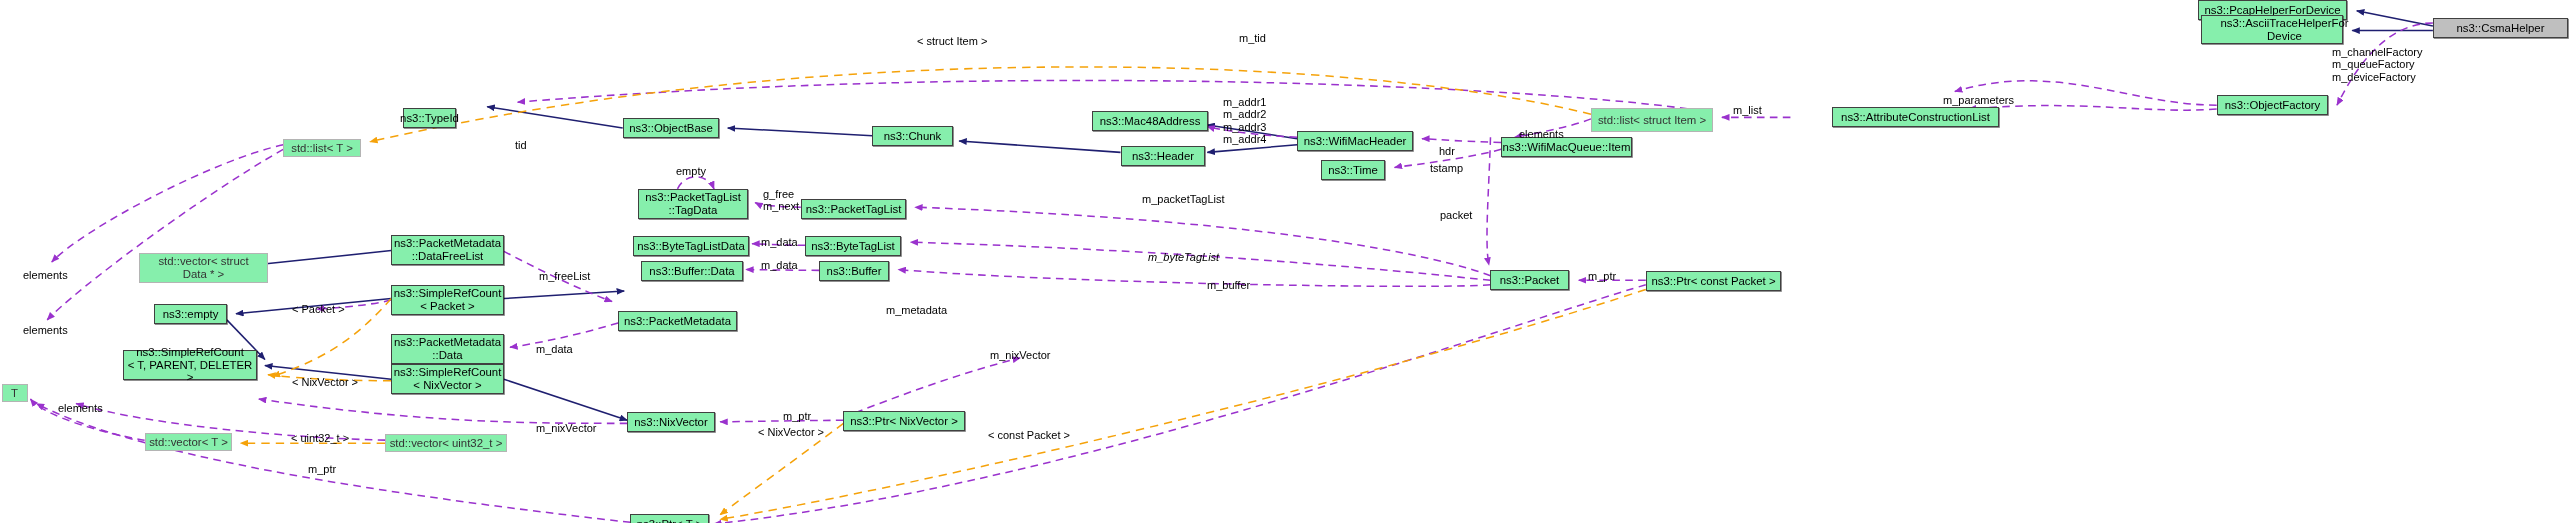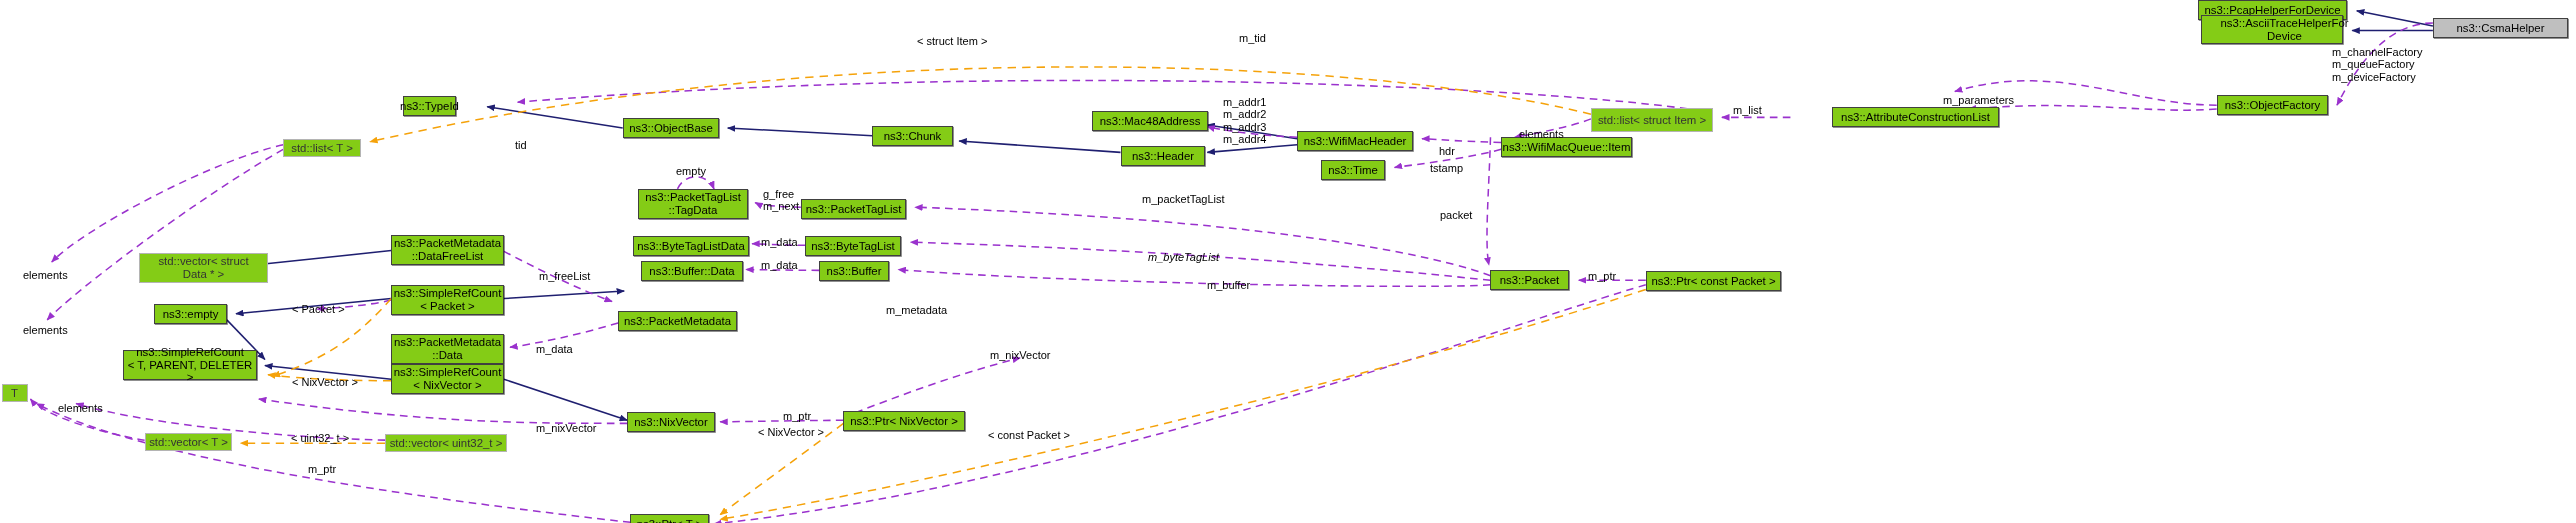--- a/index.html
+++ b/index.html
@@ -25,21 +25,21 @@
   .node {
     position: absolute;
     box-sizing: border-box;
     display: flex;
     align-items: center;
     justify-content: center;
     text-align: center;
     line-height: 1.12;
     font-size: 11.4px;
     color: #000000;
-    background: #84cc16;
+    background: #86efac;
     white-space: pre-line;
     padding: 0.8px 3px;
   }
   
   .node.cls {
     border: 1.5px solid #404040;
     box-shadow: 0.8px 0.8px 0 rgba(0,0,0,0.55);
   }
   
   .node.tmpl {
@@ -146,21 +146,21 @@
       <div class="node cls" style="left: 2217px; top: 95px; width: 111px; height: 20px;">ns3::ObjectFactory</div>
       <div class="node cls" style="left: 1832px; top: 107px; width: 167px; height: 20px;">ns3::AttributeConstructionList</div>
       <div class="node tmpl" style="left: 1591px; top: 108px; width: 122px; height: 24px;">std::list&lt; struct Item &gt;</div>
       <div class="node cls" style="left: 1501px; top: 137px; width: 131px; height: 20px;">ns3::WifiMacQueue::Item</div>
       <div class="node cls" style="left: 1297px; top: 131px; width: 116px; height: 20px;">ns3::WifiMacHeader</div>
       <div class="node cls" style="left: 1321px; top: 160px; width: 64px; height: 20px;">ns3::Time</div>
       <div class="node cls" style="left: 1092px; top: 111px; width: 116px; height: 20px;">ns3::Mac48Address</div>
       <div class="node cls" style="left: 1121px; top: 146px; width: 84px; height: 20px;">ns3::Header</div>
       <div class="node cls" style="left: 872px; top: 126px; width: 81px; height: 20px;">ns3::Chunk</div>
       <div class="node cls" style="left: 623px; top: 118px; width: 96px; height: 20px;">ns3::ObjectBase</div>
-      <div class="node cls" style="left: 403px; top: 96px; width: 53px; height: 20px;">ns3::TypeId</div>
+      <div class="node cls" style="left: 403px; top: 108px; width: 53px; height: 20px;">ns3::TypeId</div>
       <div class="node tmpl" style="left: 283px; top: 139px; width: 78px; height: 18px;">std::list&lt; T &gt;</div>
       <div class="node cls" style="left: 638px; top: 189px; width: 110px; height: 30px;">ns3::PacketTagList
 ::TagData</div>
       <div class="node cls" style="left: 801px; top: 199px; width: 105px; height: 20px;">ns3::PacketTagList</div>
       <div class="node cls" style="left: 633px; top: 236px; width: 116px; height: 20px;">ns3::ByteTagListData</div>
       <div class="node cls" style="left: 805px; top: 236px; width: 96px; height: 20px;">ns3::ByteTagList</div>
       <div class="node cls" style="left: 641px; top: 261px; width: 102px; height: 20px;">ns3::Buffer::Data</div>
       <div class="node cls" style="left: 819px; top: 261px; width: 70px; height: 20px;">ns3::Buffer</div>
       <div class="node cls" style="left: 1490px; top: 270px; width: 79px; height: 20px;">ns3::Packet</div>
       <div class="node cls" style="left: 1646px; top: 271px; width: 135px; height: 20px;">ns3::Ptr&lt; const Packet &gt;</div>

